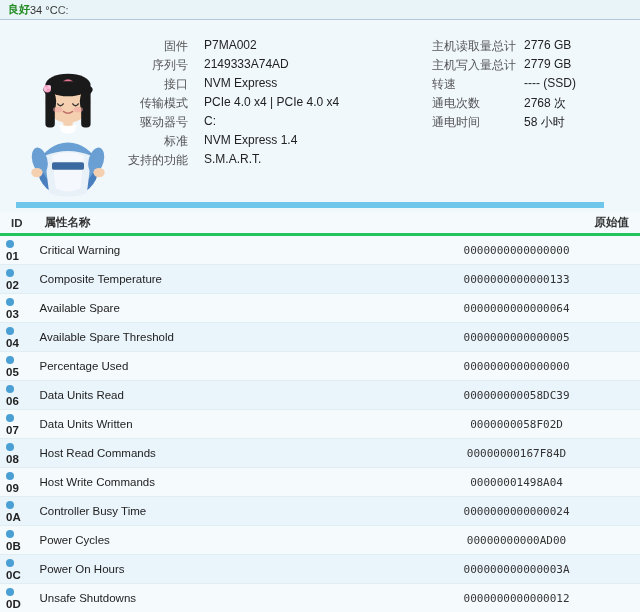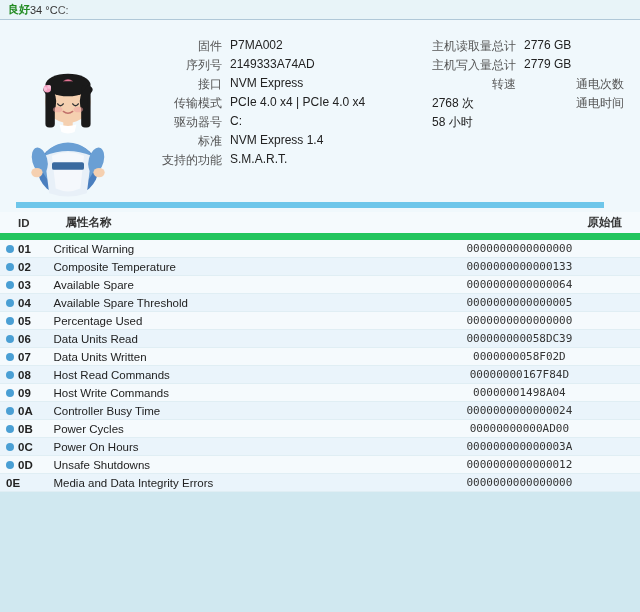--- a/index.html
+++ b/index.html
@@ -62,25 +62,24 @@
     
     .char-svg {
       width: 110px;
       height: 160px;
     }
 
     .info-table {
       flex: 1;
       display: grid;
       grid-template-columns: auto 1fr;
-      gap: 2px 8px;
+      gap: 2px 16px;
       font-size: 12px;
       align-content: start;
       padding: 4px 0;
-      margin-left: 34px;
     }
 
     .info-label {
       color: #555;
       white-space: nowrap;
       text-align: right;
     }
     .info-value {
       color: #222;
       font-weight: 500;
@@ -91,21 +90,21 @@
       display: grid;
       grid-template-columns: auto 1fr;
       gap: 2px 8px;
       font-size: 12px;
       align-content: start;
       padding: 4px 8px 4px 0;
     }
     .right-label {
       color: #555;
       white-space: nowrap;
-      text-align: right;
+      text-align: left;
     }
     .right-value {
       color: #222;
       font-weight: 500;
     }
 
     
     .health-bar {
       display: flex;
       align-items: center;
@@ -149,23 +148,23 @@
       border-collapse: collapse;
       font-size: 11.5px;
       margin-top: 2px;
     }
     .smart-table thead tr {
       background: #d8eef8;
       color: #333;
       font-weight: bold;
     }
     .smart-table th {
-      padding: 3px 18px;
+      padding: 3px 11px;
       text-align: left;
-      border-bottom: 7px solid #22c55e;
+      border-bottom: 3px solid #22c55e;
     }
     .smart-table th:last-child {
       text-align: right;
     }
     .smart-table td {
       padding: 2px 6px;
       border-bottom: 1px solid #e0eef4;
       color: #222;
     }
     .smart-table td:last-child {
@@ -275,20 +274,21 @@
         <span class="info-label">支持的功能</span>
         <span class="info-value">S.M.A.R.T.</span>
       </div>
 
     <div class="right-info" id="info-right-container">
     <span class="right-label">主机读取量总计</span>
         <span class="right-value">2776 GB</span>
         <span class="right-label">主机写入量总计</span>
         <span class="right-value">2779 GB</span>
         <span class="right-label">转速</span>
+        <span class="right-value">---- (SSD)</span>
         <span class="right-label">通电次数</span>
         <span class="right-value">2768 次</span>
         <span class="right-label">通电时间</span>
         <span class="right-value">58 小时</span>
       </div>
   </div>
 
   <div class="health-bar">
     <span class="health-label"></span>
     <div class="health-status"></div>

